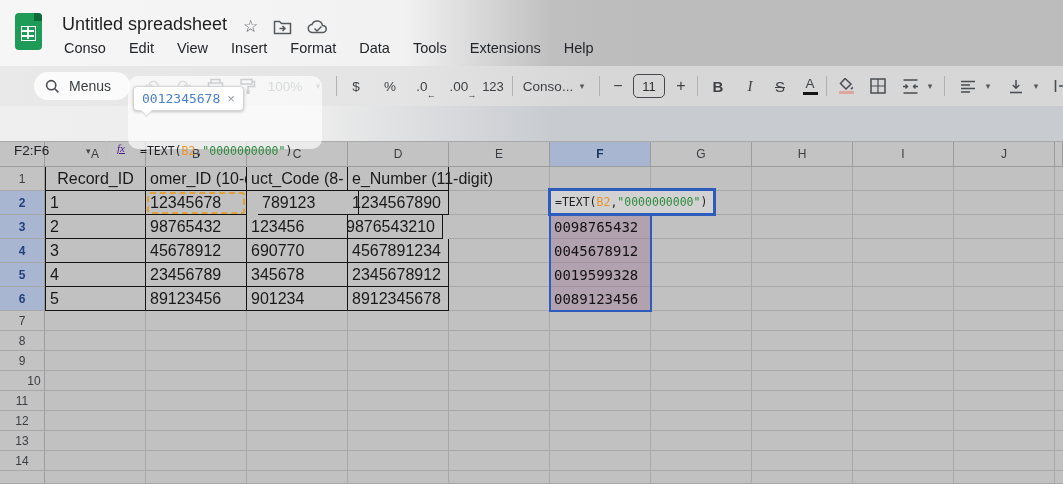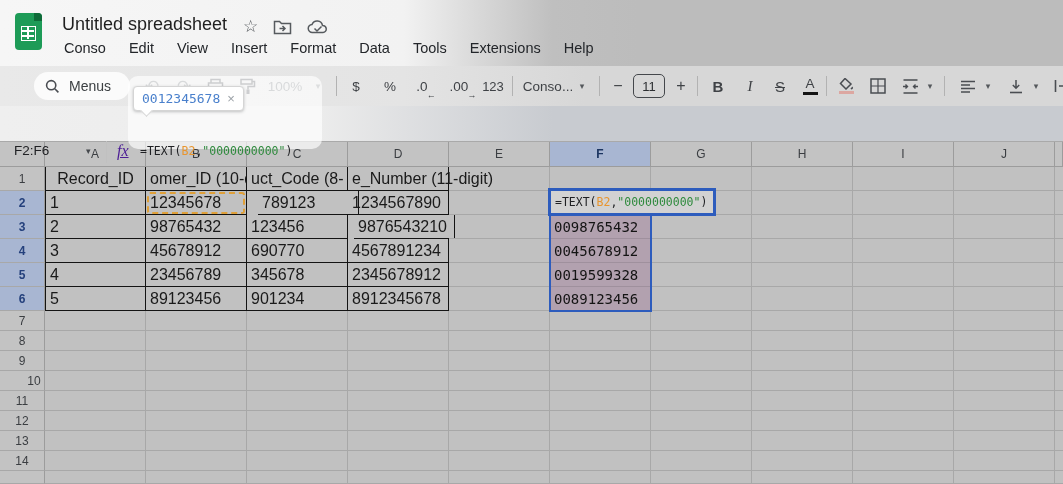--- a/index.html
+++ b/index.html
@@ -44,21 +44,21 @@
 
   
   .formulabar { position:absolute; left:0; top:106px; width:1063px; height:36px;
                 background:linear-gradient(90deg,#efefef 0%,#ececec 30%,#c8cbd0 52%,#c8cbd0 100%);
                 border-bottom:1px solid #a9a9a9; }
   .fb-content { position:absolute; left:0; top:0; width:100%; height:100%; z-index:6; }
   .namebox { position:absolute; left:14px; top:9px; font-size:13.5px; color:#202124; }
   .namebox-caret { position:absolute; left:86px; top:12px; font-size:9px; color:#45484c; }
   .fb-sep { position:absolute; left:106px; top:7px; width:1px; height:22px; background:#c0c0c0; }
   .fx { position:absolute; left:117px; top:8px; font-family:"Liberation Serif", serif; font-style:italic;
-        font-size:16px; color:#4c1d95;text-decoration:underline; }
+        font-size:11px; color:#4c1d95;text-decoration:underline; }
   .fb-formula { position:absolute; left:140px; top:10px; font-size:11.5px; letter-spacing:0; white-space:pre; }
   .ftok-default { color:#1f2023; }
   .ftok-ref { color:#e8952f; }
   .ftok-string { color:#2f8a3d; }
 
   
   .veil { position:absolute; left:128px; top:76px; width:194px; height:73px; background:rgba(255,255,255,0.66);
           border-radius:10px; z-index:5; }
   .chip { position:absolute; left:133px; top:86px; height:25px; background:#ffffff; border:1px solid #d5d5d5;
           border-radius:4px; box-shadow:0 1px 3px rgba(60,64,67,0.3); z-index:7;
@@ -299,21 +299,21 @@
     <div class="gcell" style="left: 550px; top: 49px; width: 101px; height: 24px;"></div>
     <div class="gcell" style="left: 651px; top: 49px; width: 101px; height: 24px;"></div>
     <div class="gcell" style="left: 752px; top: 49px; width: 101px; height: 24px;"></div>
     <div class="gcell" style="left: 853px; top: 49px; width: 101px; height: 24px;"></div>
     <div class="gcell" style="left: 954px; top: 49px; width: 101px; height: 24px;"></div>
     <div class="gcell" style="left: 1055px; top: 49px; width: 8px; height: 24px; border-right: none;"></div>
     <div class="rowhdr selected" style="top: 73px; height: 24px;">3</div>
     <div class="gcell tcell col-a" style="left: 45px; top: 73px; width: 101px; height: 24px;">2</div>
     <div class="gcell tcell" style="left: 146px; top: 73px; width: 101px; height: 24px;">98765432</div>
     <div class="gcell tcell" style="left: 247px; top: 73px; width: 101px; height: 24px;">123456</div>
-    <div class="gcell tcell" style="left: 354px; top: 73px; width: 101px; height: 24px;">9876543210</div>
+    <div class="gcell tcell" style="left: 342px; top: 73px; width: 101px; height: 24px;">9876543210</div>
     <div class="gcell" style="left: 449px; top: 73px; width: 101px; height: 24px;"></div>
     <div class="gcell fcell" style="left: 550px; top: 73px; width: 101px; height: 24px;">0098765432</div>
     <div class="gcell" style="left: 651px; top: 73px; width: 101px; height: 24px;"></div>
     <div class="gcell" style="left: 752px; top: 73px; width: 101px; height: 24px;"></div>
     <div class="gcell" style="left: 853px; top: 73px; width: 101px; height: 24px;"></div>
     <div class="gcell" style="left: 954px; top: 73px; width: 101px; height: 24px;"></div>
     <div class="gcell" style="left: 1055px; top: 73px; width: 8px; height: 24px; border-right: none;"></div>
     <div class="rowhdr selected" style="top: 97px; height: 24px;">4</div>
     <div class="gcell tcell col-a" style="left: 45px; top: 97px; width: 101px; height: 24px;">3</div>
     <div class="gcell tcell" style="left: 146px; top: 97px; width: 101px; height: 24px;">45678912</div>

